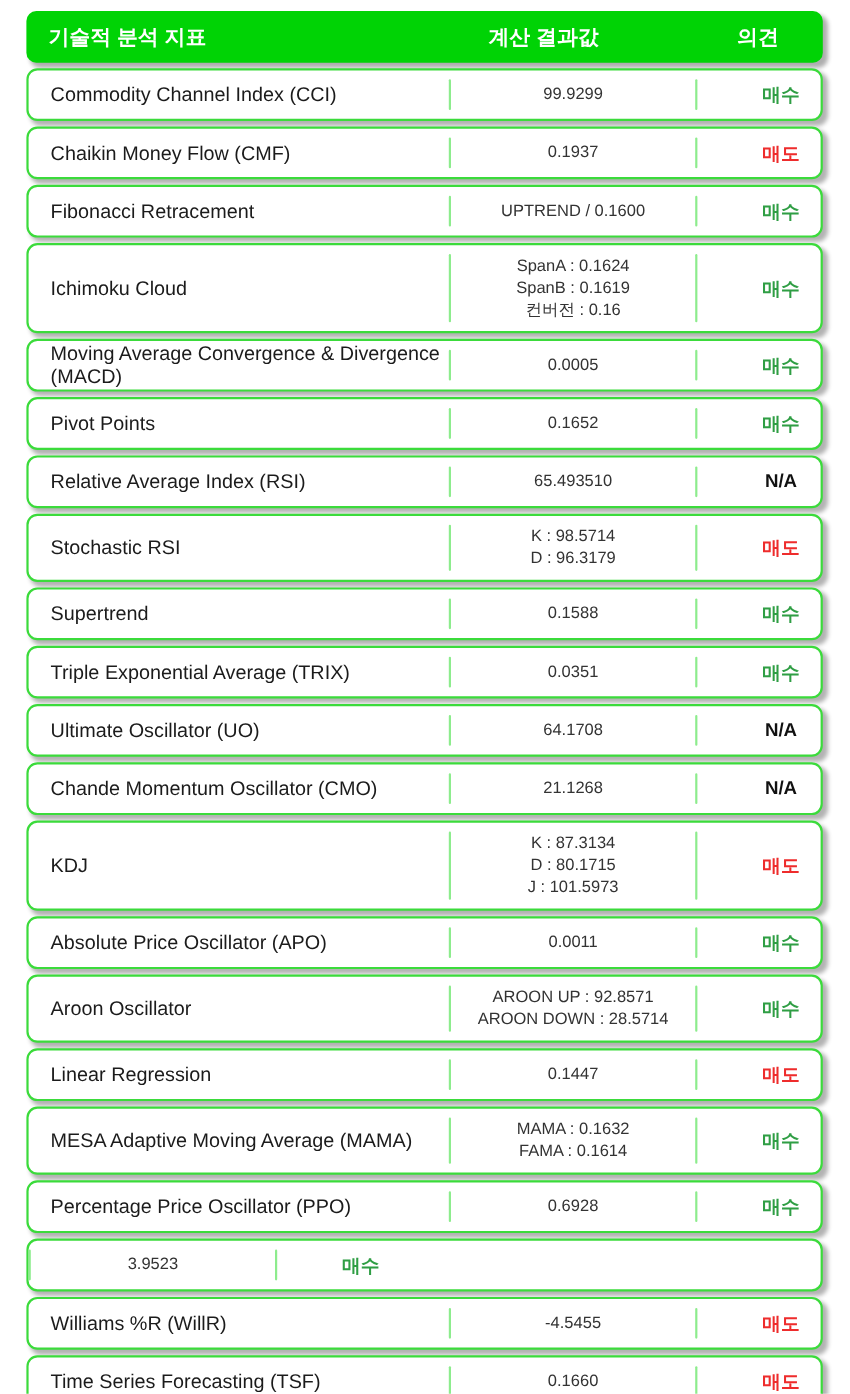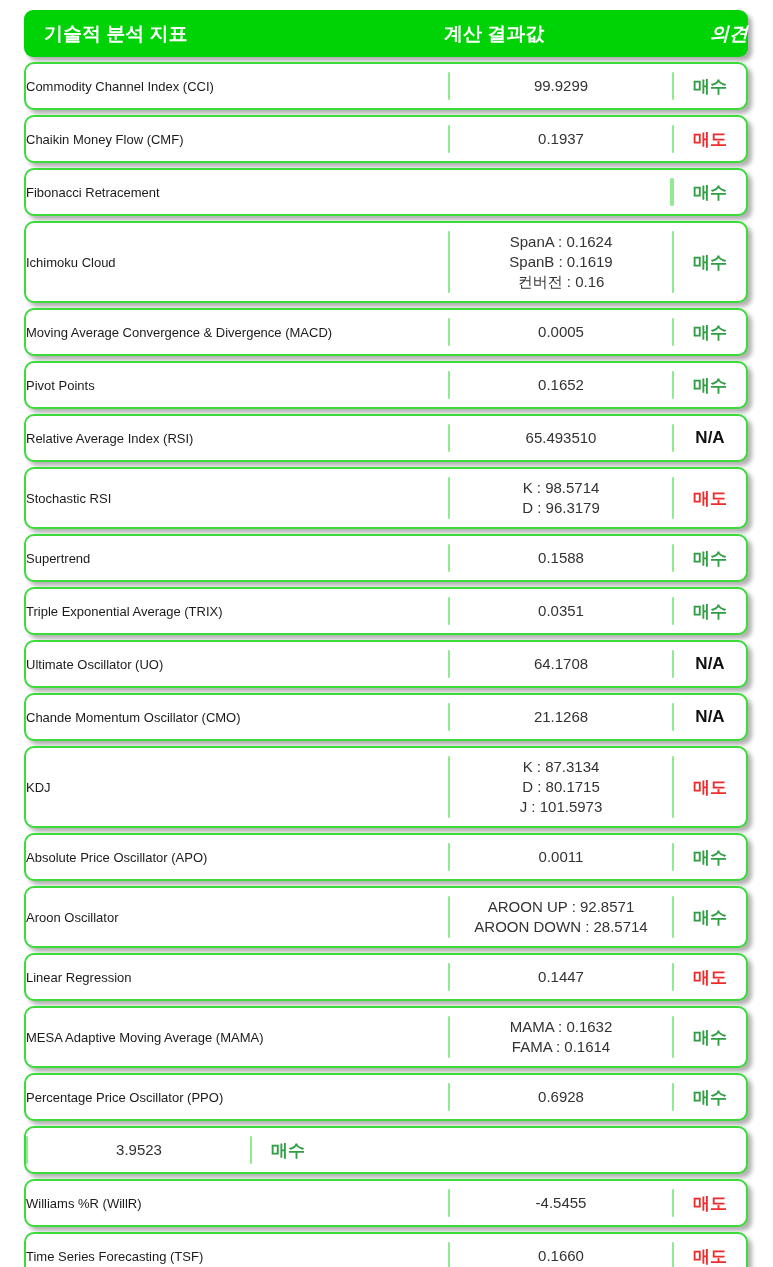--- a/index.html
+++ b/index.html
@@ -23,49 +23,49 @@
   .header-bar{
     display:flex;align-items:center;
     height:47px;border-radius:9px;
     background:var(--header-green);
     color:#ffffff;font-weight:bold;font-size:19px;
     box-shadow:4px 4px 4px rgba(0,0,0,0.32);
     margin-bottom:5px;
   }
   .h-name{flex:1;padding-left:20px;}
   .h-value{width:226px;text-align:left;}
-  .h-opinion{width:78px;text-align:right;font-style:italic;}
+  .h-opinion{width:78px;text-align:left;}
 
   
   .card{
     display:flex;align-items:stretch;
     min-height:48px;
     background:#ffffff;
     border:2px solid var(--border-green);
     border-radius:10px;
     box-shadow:4px 4px 4px rgba(0,0,0,0.30);
     margin-bottom:5px;
   }
   .c-name{
     flex:1;display:flex;align-items:center;
-    font-size:13px;color:#1b1b1b;
+    padding-left:20px;font-size:18px;color:#1b1b1b;
   }
   .v-div{
     width:2px;background:var(--divider-green);
     margin:8px 0;border-radius:1px;
   }
   .c-value{
     width:222px;display:flex;flex-direction:column;
     justify-content:center;align-items:center;
     font-size:15px;color:#333;line-height:20px;
     padding:9px 4px;text-align:center;
   }
   .c-opinion{
     width:72px;display:flex;align-items:center;justify-content:center;
-    font-size:17px;font-weight:bold;
+    font-size:17px;font-weight:bold;margin-left:40px;
   }
   .c-opinion.buy{color:var(--buy-green);}
   .c-opinion.sell{color:var(--sell-red);}
   .c-opinion.na{color:var(--na-black);font-weight:600;}
 </style>
 </head>
 <body>
 
 <div class="table-wrap">
 
@@ -92,20 +92,23 @@
     <div class="c-value">
           <div>0.1937</div>
         </div>
     <div class="v-div"></div>
     <div class="c-opinion sell">매도</div>
   </div>
 
   <div class="card">
     <div class="c-name">Fibonacci Retracement</div>
     <div class="v-div"></div>
+    <div class="c-value">
+          <div>UPTREND / 0.1600</div>
+        </div>
     <div class="v-div"></div>
     <div class="c-opinion buy">매수</div>
   </div>
 
   <div class="card">
     <div class="c-name">Ichimoku Cloud</div>
     <div class="v-div"></div>
     <div class="c-value">
           <div>SpanA : 0.1624</div>
           <div>SpanB : 0.1619</div>

